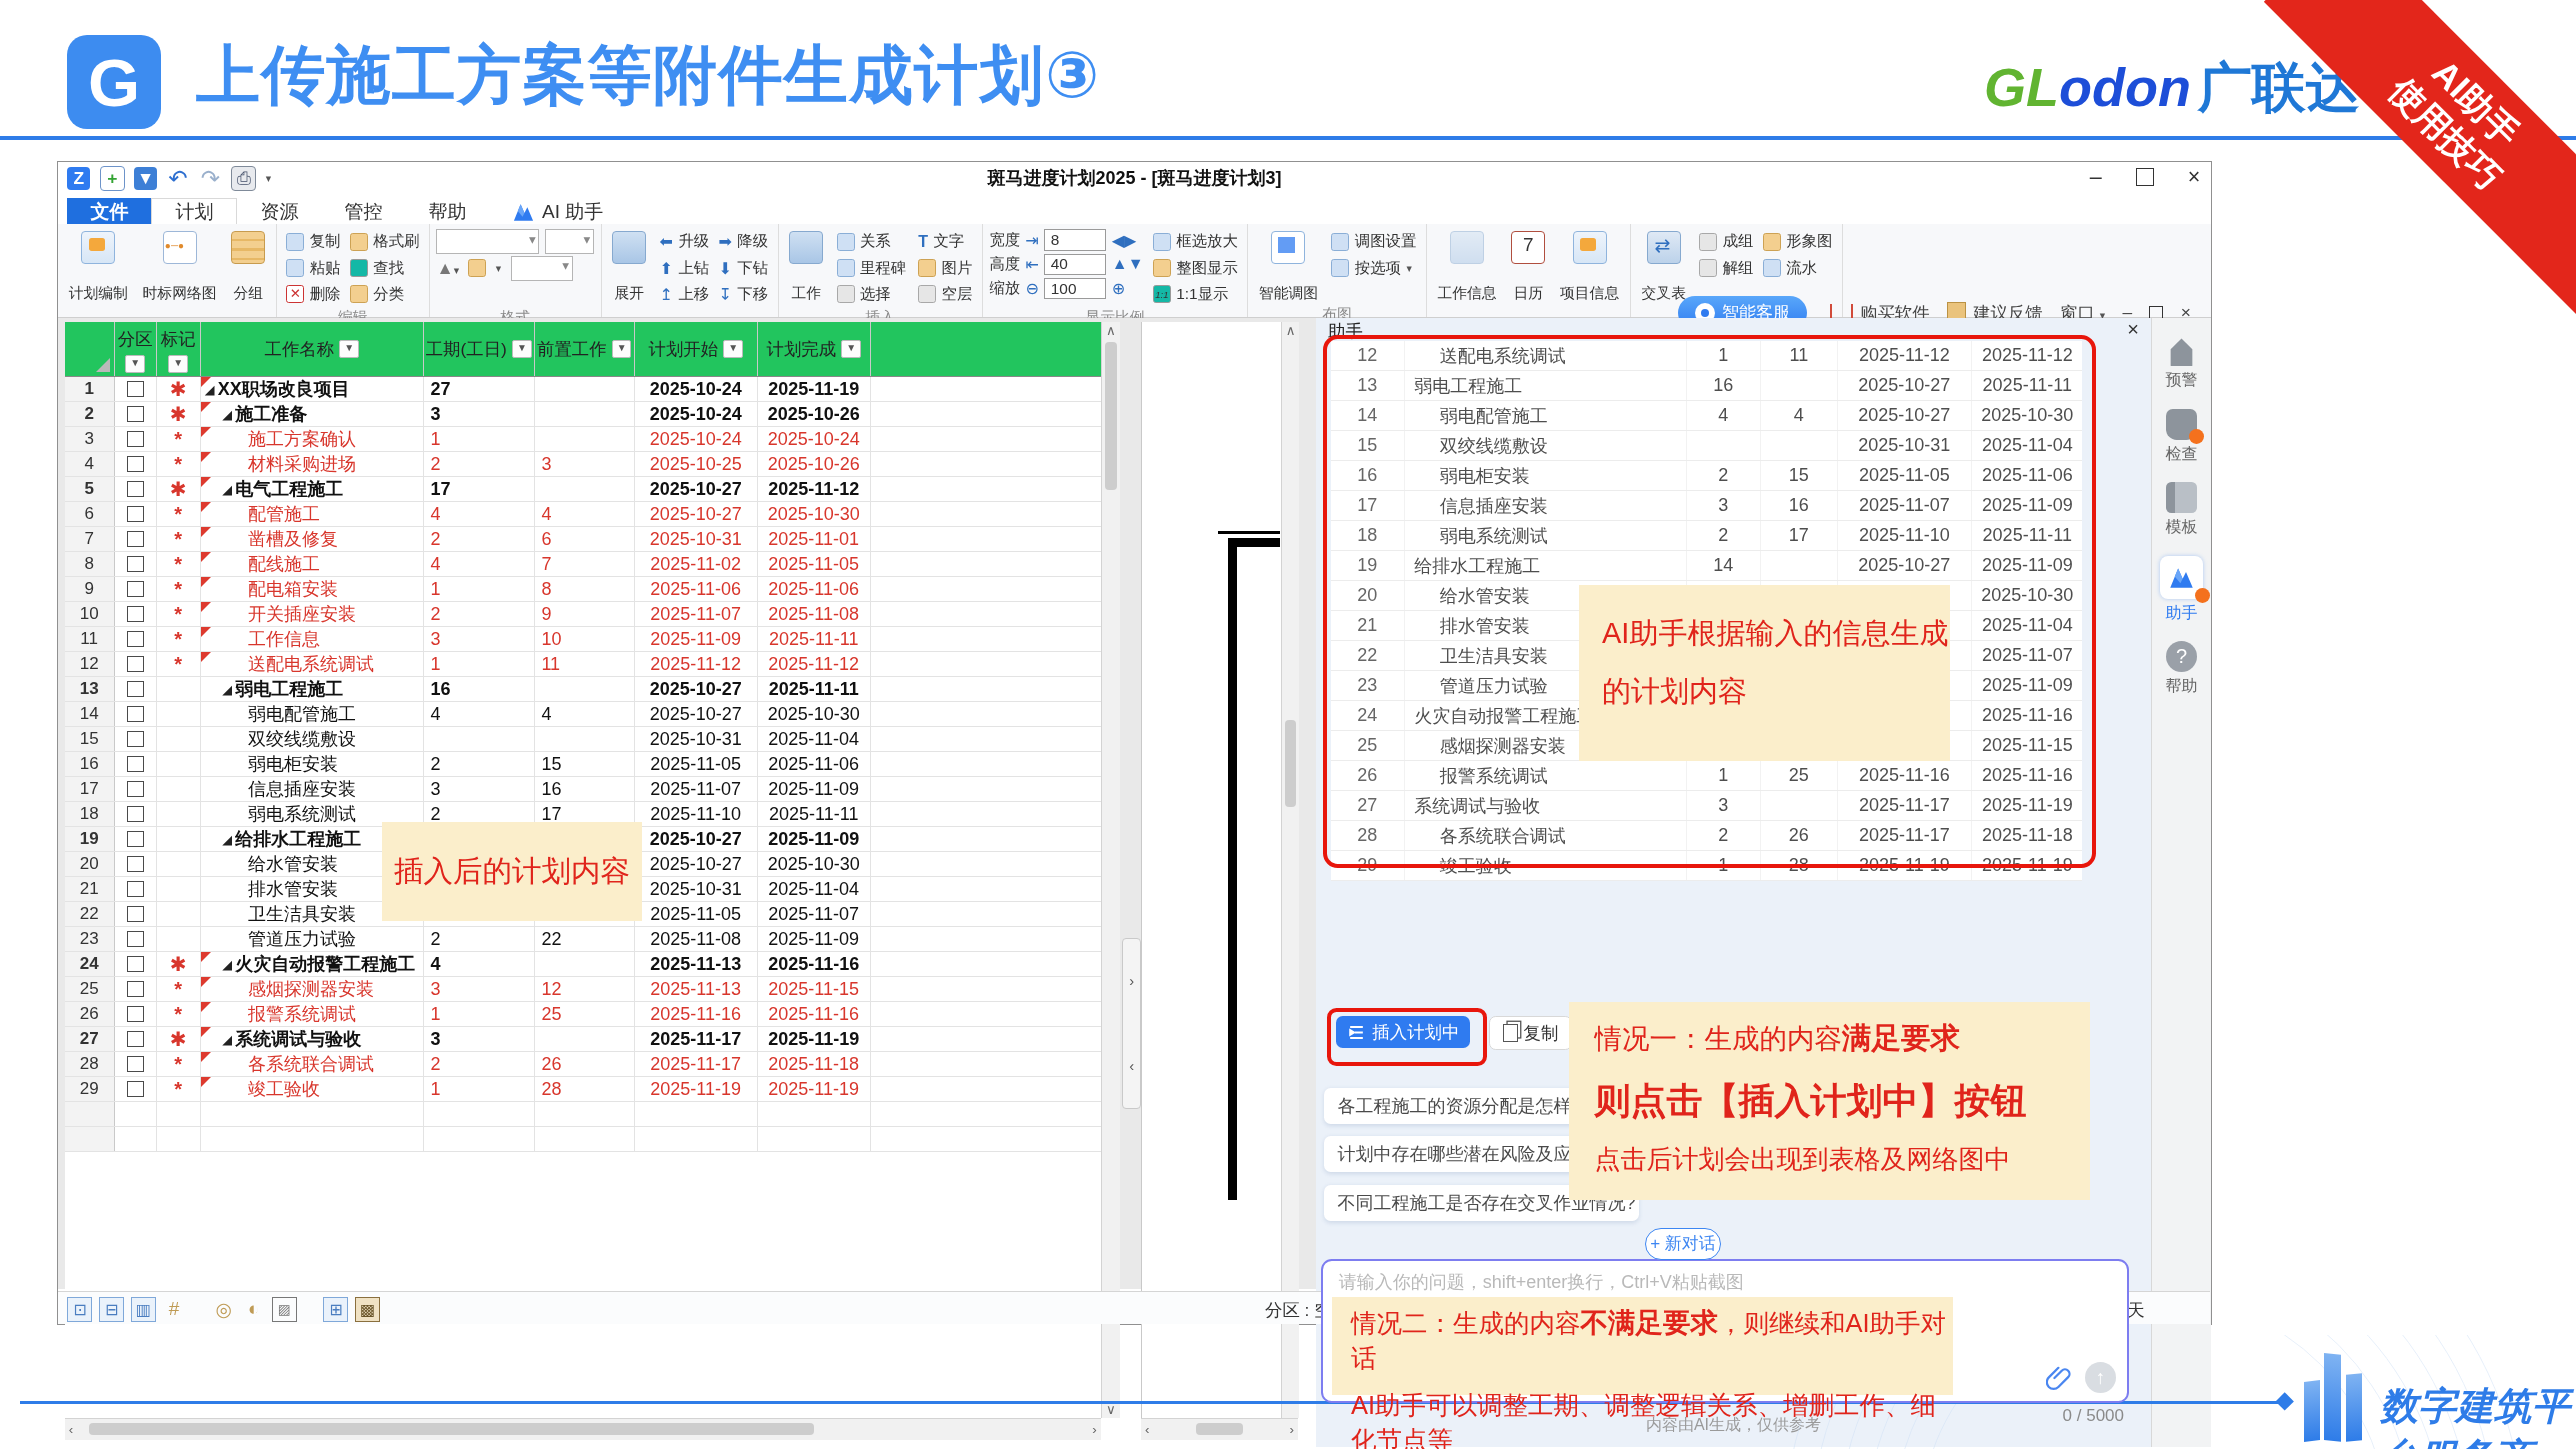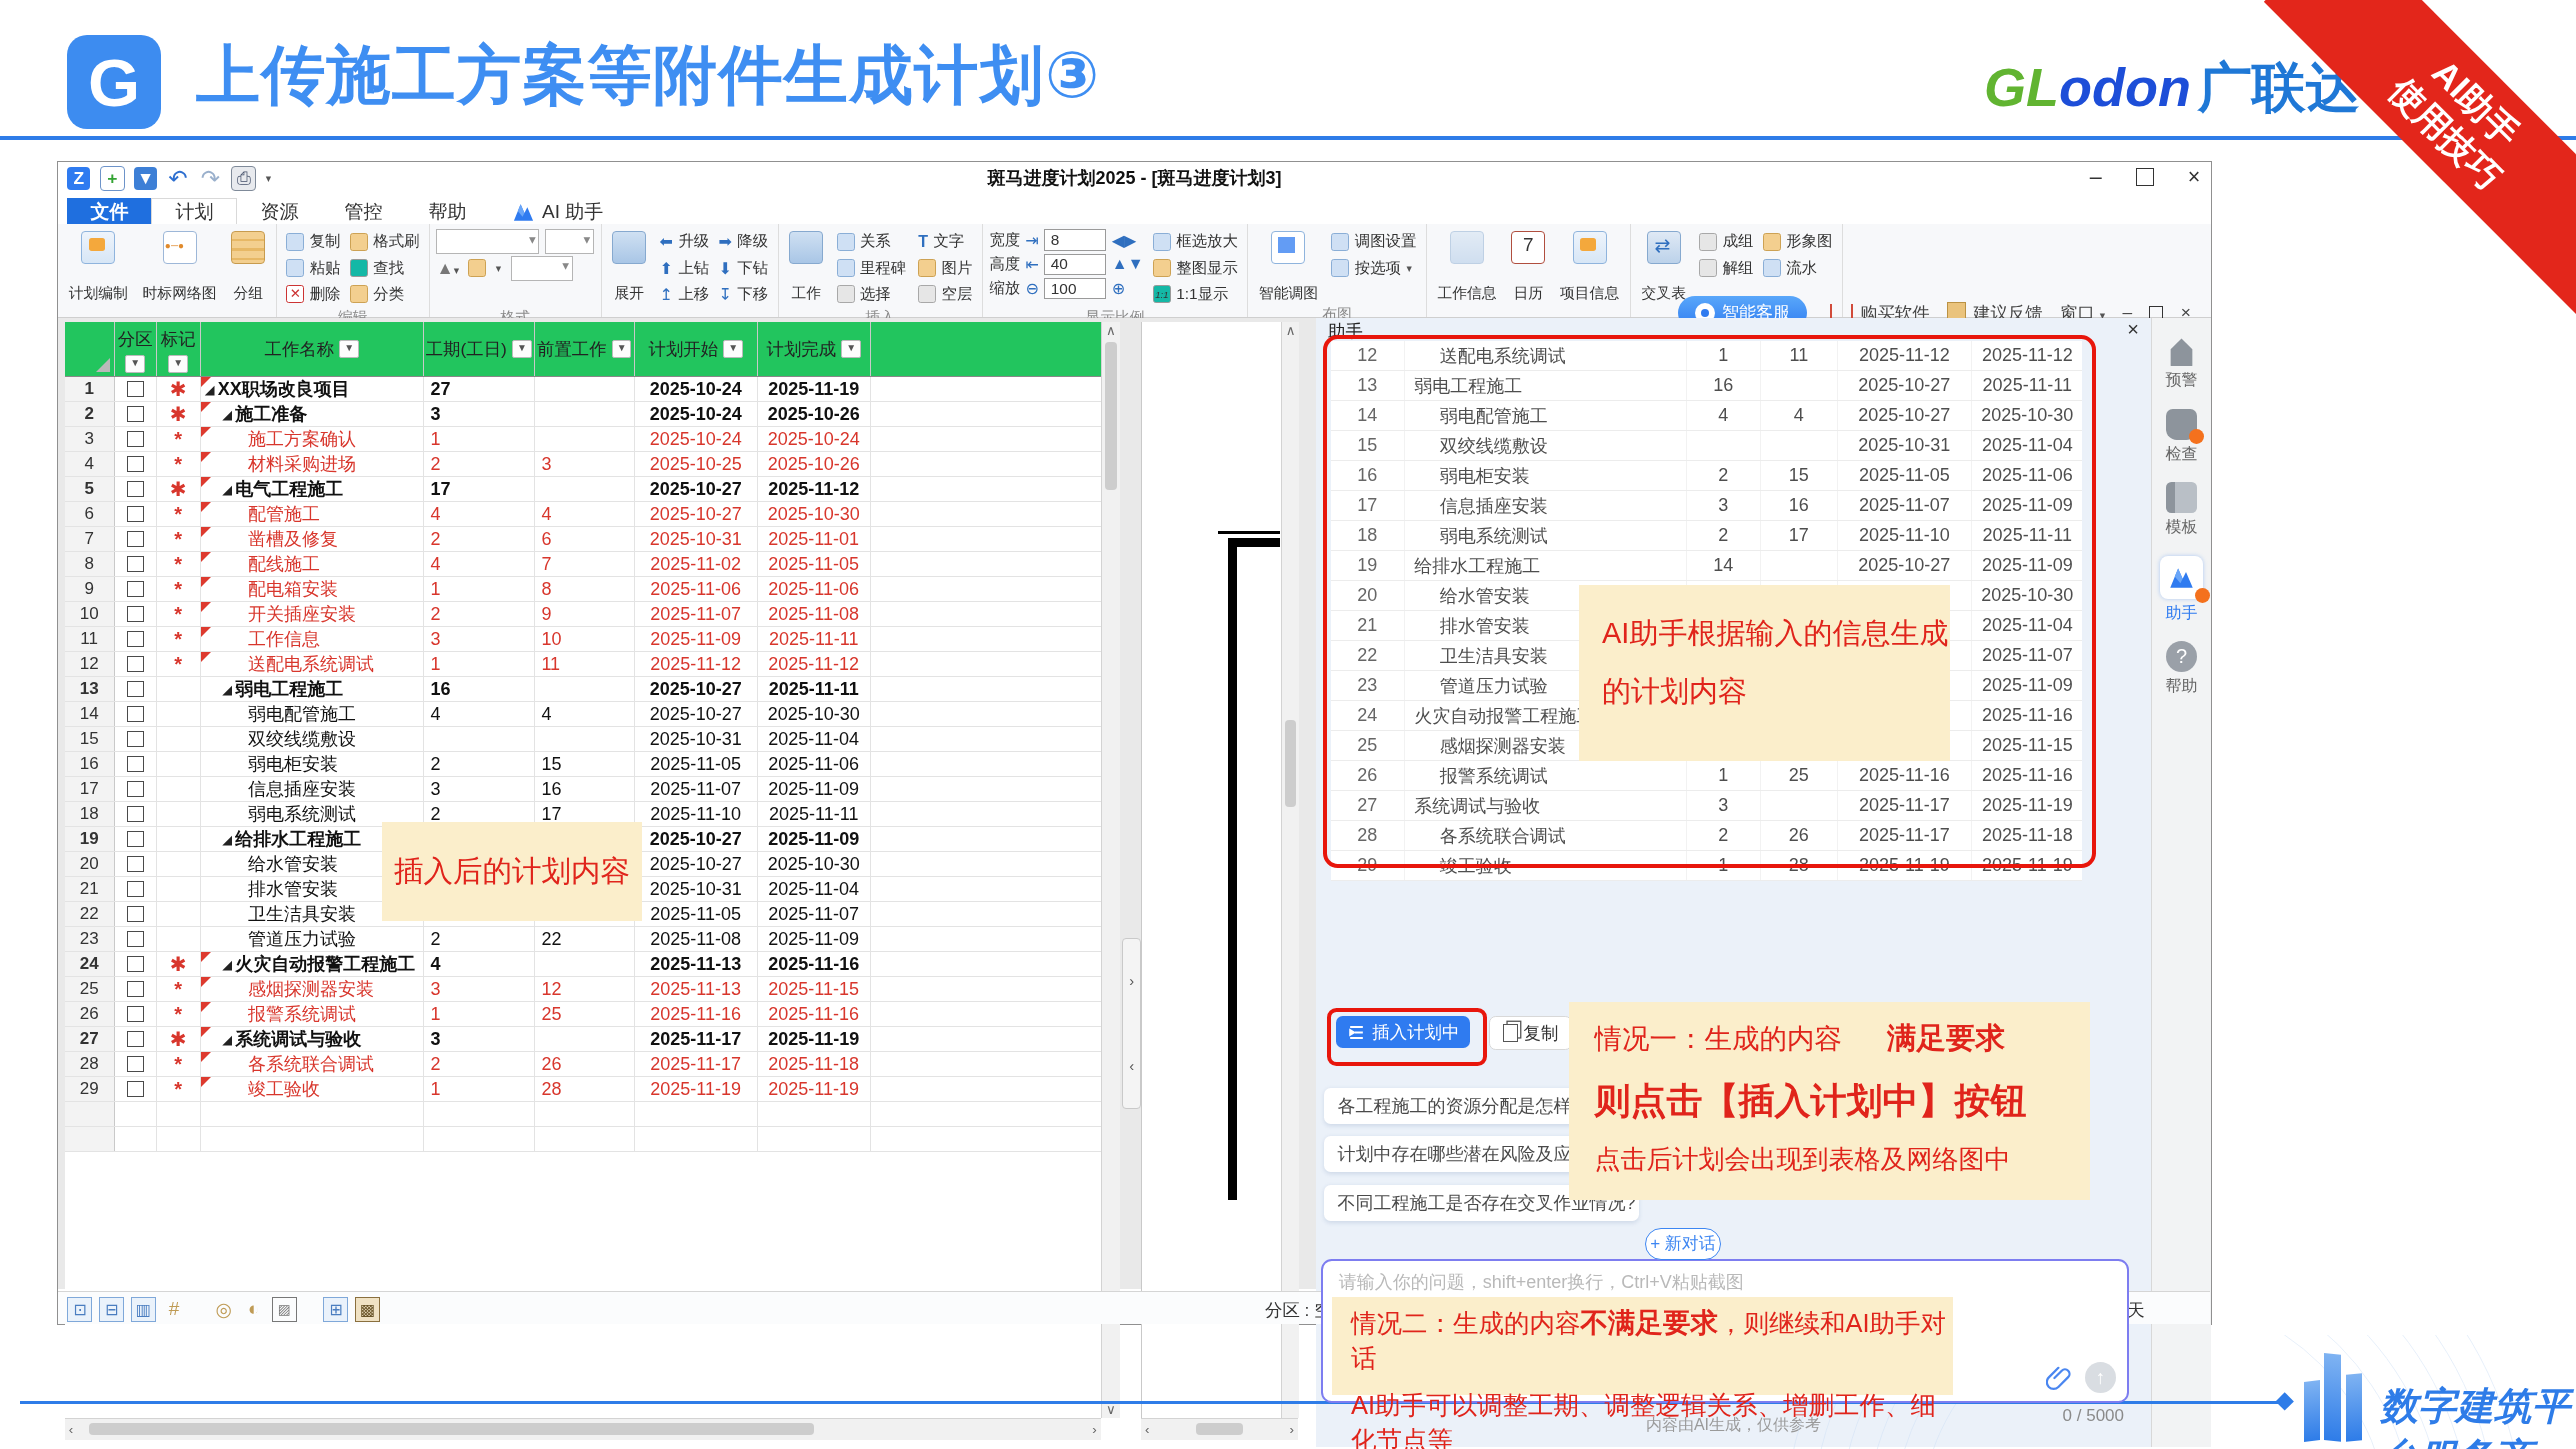--- a/index.html
+++ b/index.html
@@ -137,21 +137,21 @@
   .sendrow{position:absolute;right:10.7px;bottom:8px;display:flex;align-items:center;gap:12px;}
   .send{width:31px;height:31px;border-radius:50%;background:#d9dde2;color:#fff;font-size:19px;display:flex;align-items:center;justify-content:center;}
   .counter{left:0;top:1088px;width:808px;text-align:right;font-size:17px;color:#8a8a8a;z-index:1;}
   .ainote{left:0;top:1097px;width:835px;text-align:center;font-size:16px;color:#9a9a9a;}
   
   .cream{background:#fbeecb;color:#e0241b;z-index:5;}
   .cream.left-note{left:324px;top:504px;width:260px;height:99px;display:flex;align-items:center;justify-content:center;font-size:29.5px;}
   .cream.gen-note{left:1521px;top:267px;width:371px;height:176px;font-size:29px;line-height:58px;padding:19px 0 0 23px;box-sizing:border-box;}
   .cream.case1{left:1511px;top:684px;width:521px;height:198px;padding:17.4px 0 0 25.5px;box-sizing:border-box;}
   .case1 .l1{font-size:27.5px;}
-  .case1 .l1 b{font-size:29.5px;margin-left:45px;}
+  .case1 .l1 b{font-size:29.5px;}
   .case1 .l2{font-size:36px;font-weight:bold;margin-top:17.4px;}
   .case1 .l3{font-size:26px;margin-top:16px;}
   .cream.case2{left:1274px;top:979px;width:621px;height:98px;padding:8px 0 0 19px;box-sizing:border-box;z-index:5;}
   .case2 .l1{font-size:25.5px;}
   .case2 .l1 b{font-size:27.5px;}
   .case2 .l2{font-size:25.5px;margin-top:12px;}
   .redbox{border:4px solid #e8160c;border-radius:9.4px;z-index:6;pointer-events:none;}
   
   .sidebar{left:2093px;top:0;width:59px;height:1129px;background:#f2f3f4;border-left:0.7px solid #d8d8d8;}
   .sb-item{width:100%;display:flex;flex-direction:column;align-items:center;gap:4px;margin-top:17.4px;color:#666;font-size:16px;}

